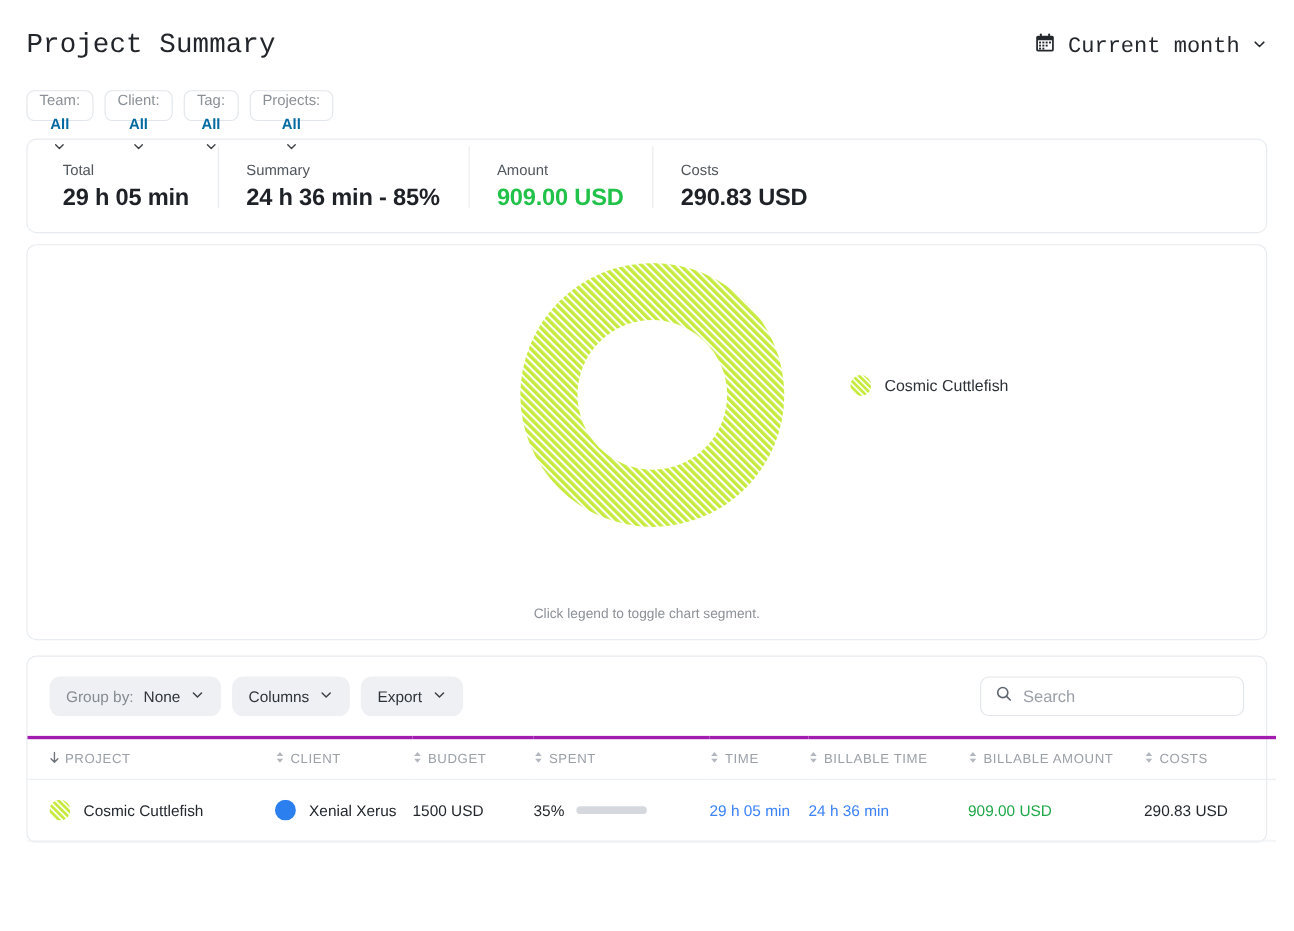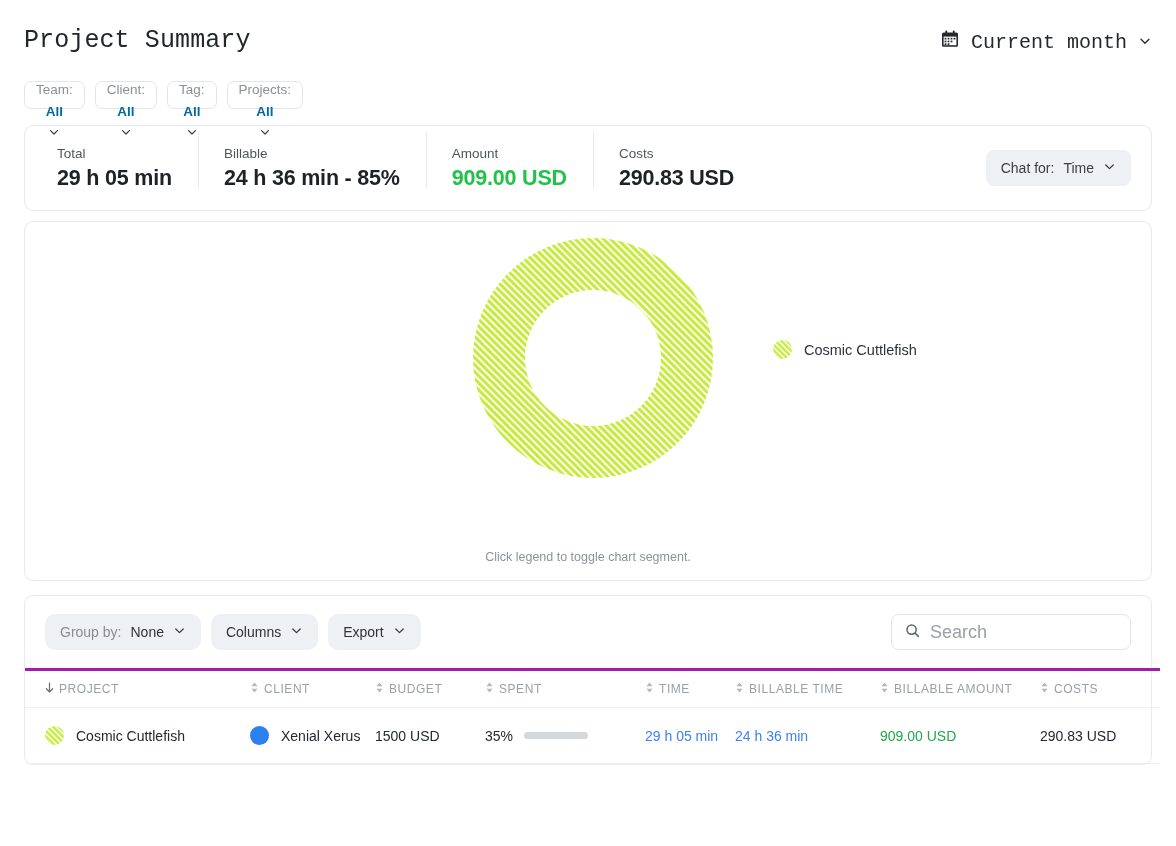--- a/index.html
+++ b/index.html
@@ -83,21 +83,21 @@
     background: #eef0f3; border-radius: 10px; height: 36px; padding: 0 15px;
     font-size: 14px; color: #2f343a; cursor: pointer; margin-right: 10px;
   }
   .tool-pill .muted { color: #868c93; }
   .search-box {
     margin-left: auto; display: flex; align-items: center; gap: 10px;
     width: 240px; height: 36px; border: 1px solid #e2e5e9; border-radius: 8px;
     padding: 0 13px; background: #fff;
   }
   .search-input {
-    border: 0; outline: none; font-size: 18px; color: #2f343a; width: 100%;
+    border: 0; outline: none; font-size: 15px; color: #2f343a; width: 100%;
     font-family: "Liberation Sans", sans-serif; background: transparent;
   }
   .search-input::placeholder { color: #9ba0a7; }
 
   table { width: 100%; border-collapse: collapse; table-layout: fixed; }
   thead th {
     font-size: 12px; letter-spacing: .55px; color: #9aa0a7; font-weight: 400;
     text-transform: uppercase; text-align: center; padding: 0 0 0 0; height: 38px;
     border-top: 3px solid #a21caf; border-bottom: 1px solid #eceff2;
     vertical-align: middle; cursor: pointer; white-space: nowrap;
@@ -192,41 +192,32 @@
       </span>
     </div>
   </div>
 
   <div class="card summary-card">
     <div class="stat">
       <div class="k">Total</div>
       <div class="v">29 h 05 min</div>
     </div>
     <div class="stat">
-      <div class="k">Billable</div>
+      <div class="k">Summary</div>
       <div class="v">24 h 36 min - 85%</div>
     </div>
     <div class="stat">
       <div class="k">Amount</div>
       <div class="v green">909.00 USD</div>
     </div>
     <div class="stat">
       <div class="k">Costs</div>
       <div class="v">290.83 USD</div>
     </div>
     <div class="spacer"></div>
-    <div class="chat-pill">
-      <span>Chat for:</span>
-      <span>Time</span>
-      <span>
-        <svg width="13" height="13" viewBox="0 0 13 13">
-            <path d="M2.8 5 L6.5 8.6 L10.2 5" stroke="#3a3f45" stroke-width="1.3" fill="none" stroke-linecap="round" stroke-linejoin="round"></path>
-          </svg>
-      </span>
-    </div>
   </div>
 
   <div class="card chart-card">
     <div class="chart-inner">
       <div class="donut-wrap">
         <div class="donut">
           <svg width="244" height="244" viewBox="0 0 244 244">
             <defs>
               <pattern id="hatch" width="5" height="5" patternTransform="rotate(-45)" patternUnits="userSpaceOnUse">
                 <rect width="5" height="5" fill="#ffffff"></rect>

